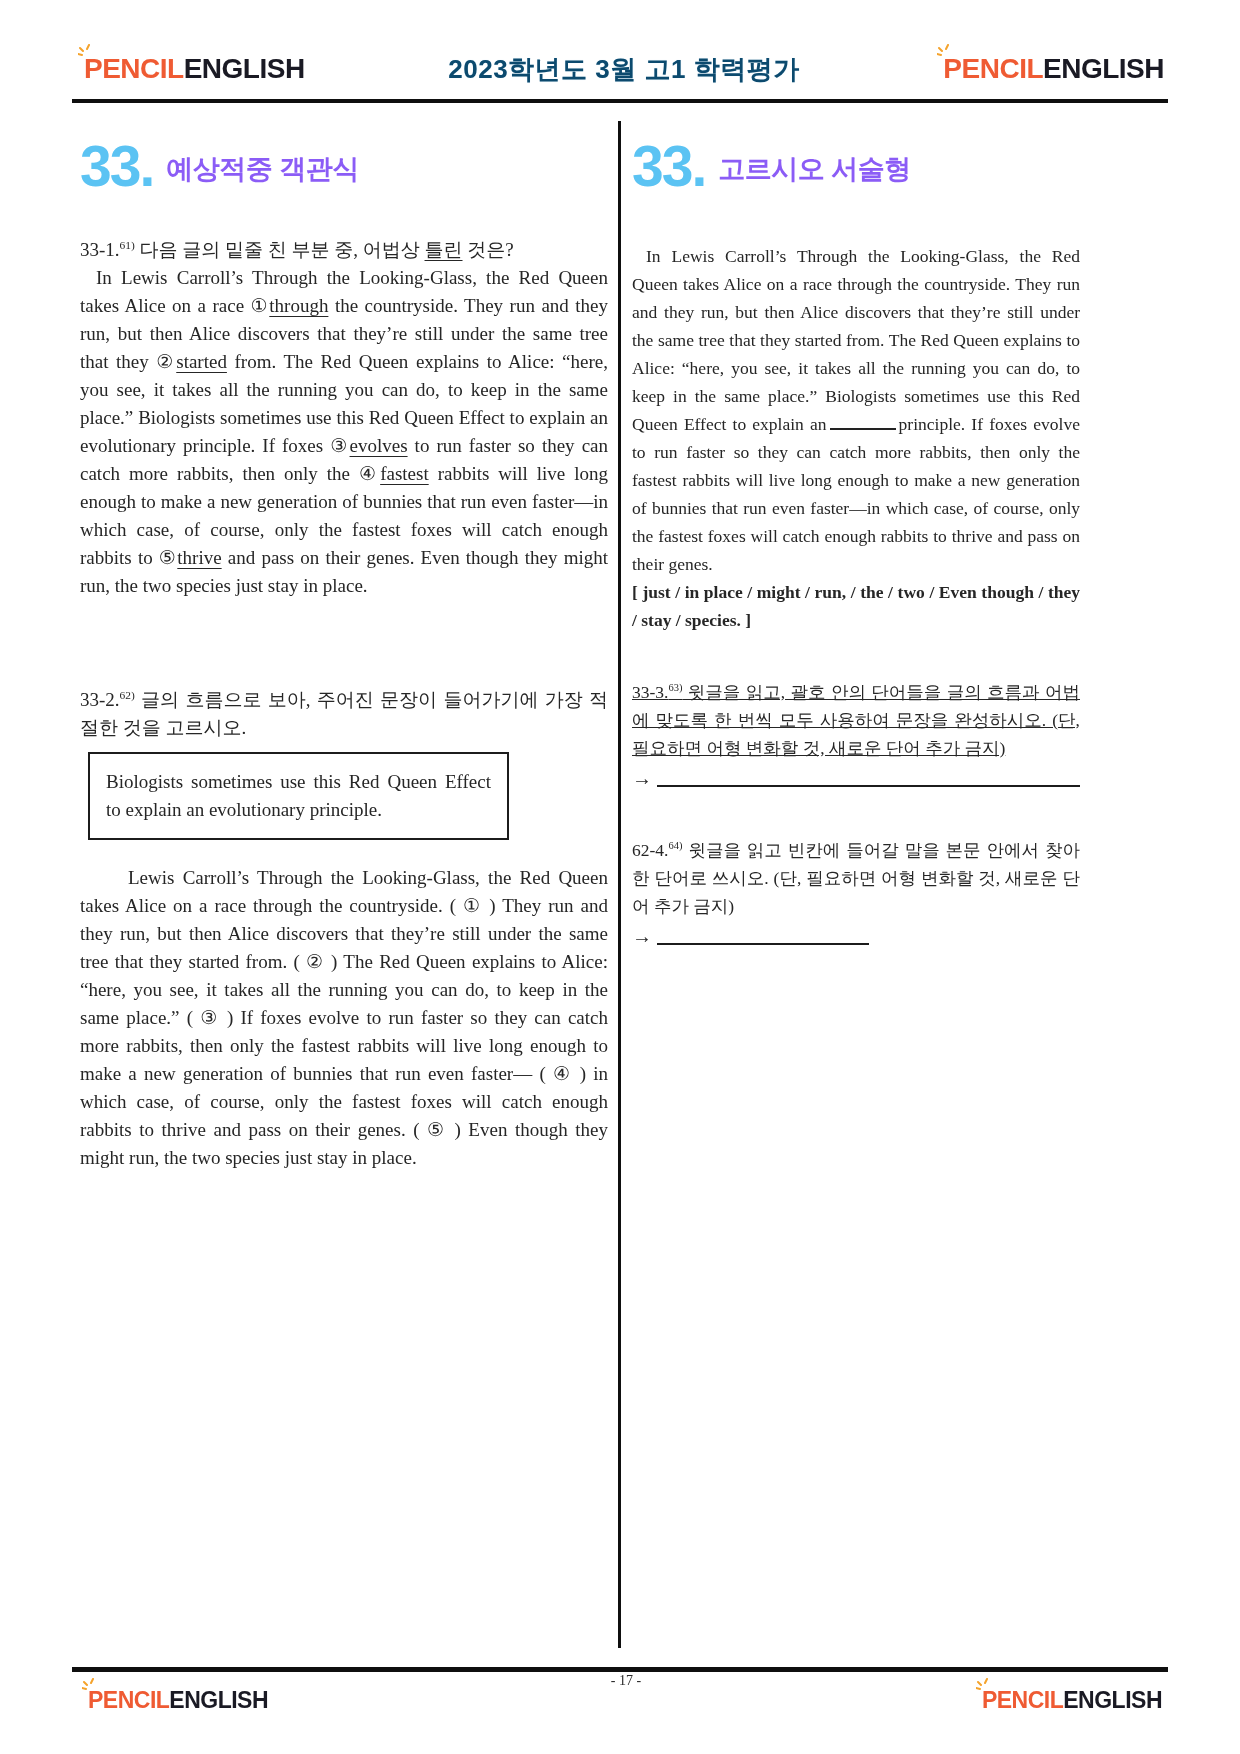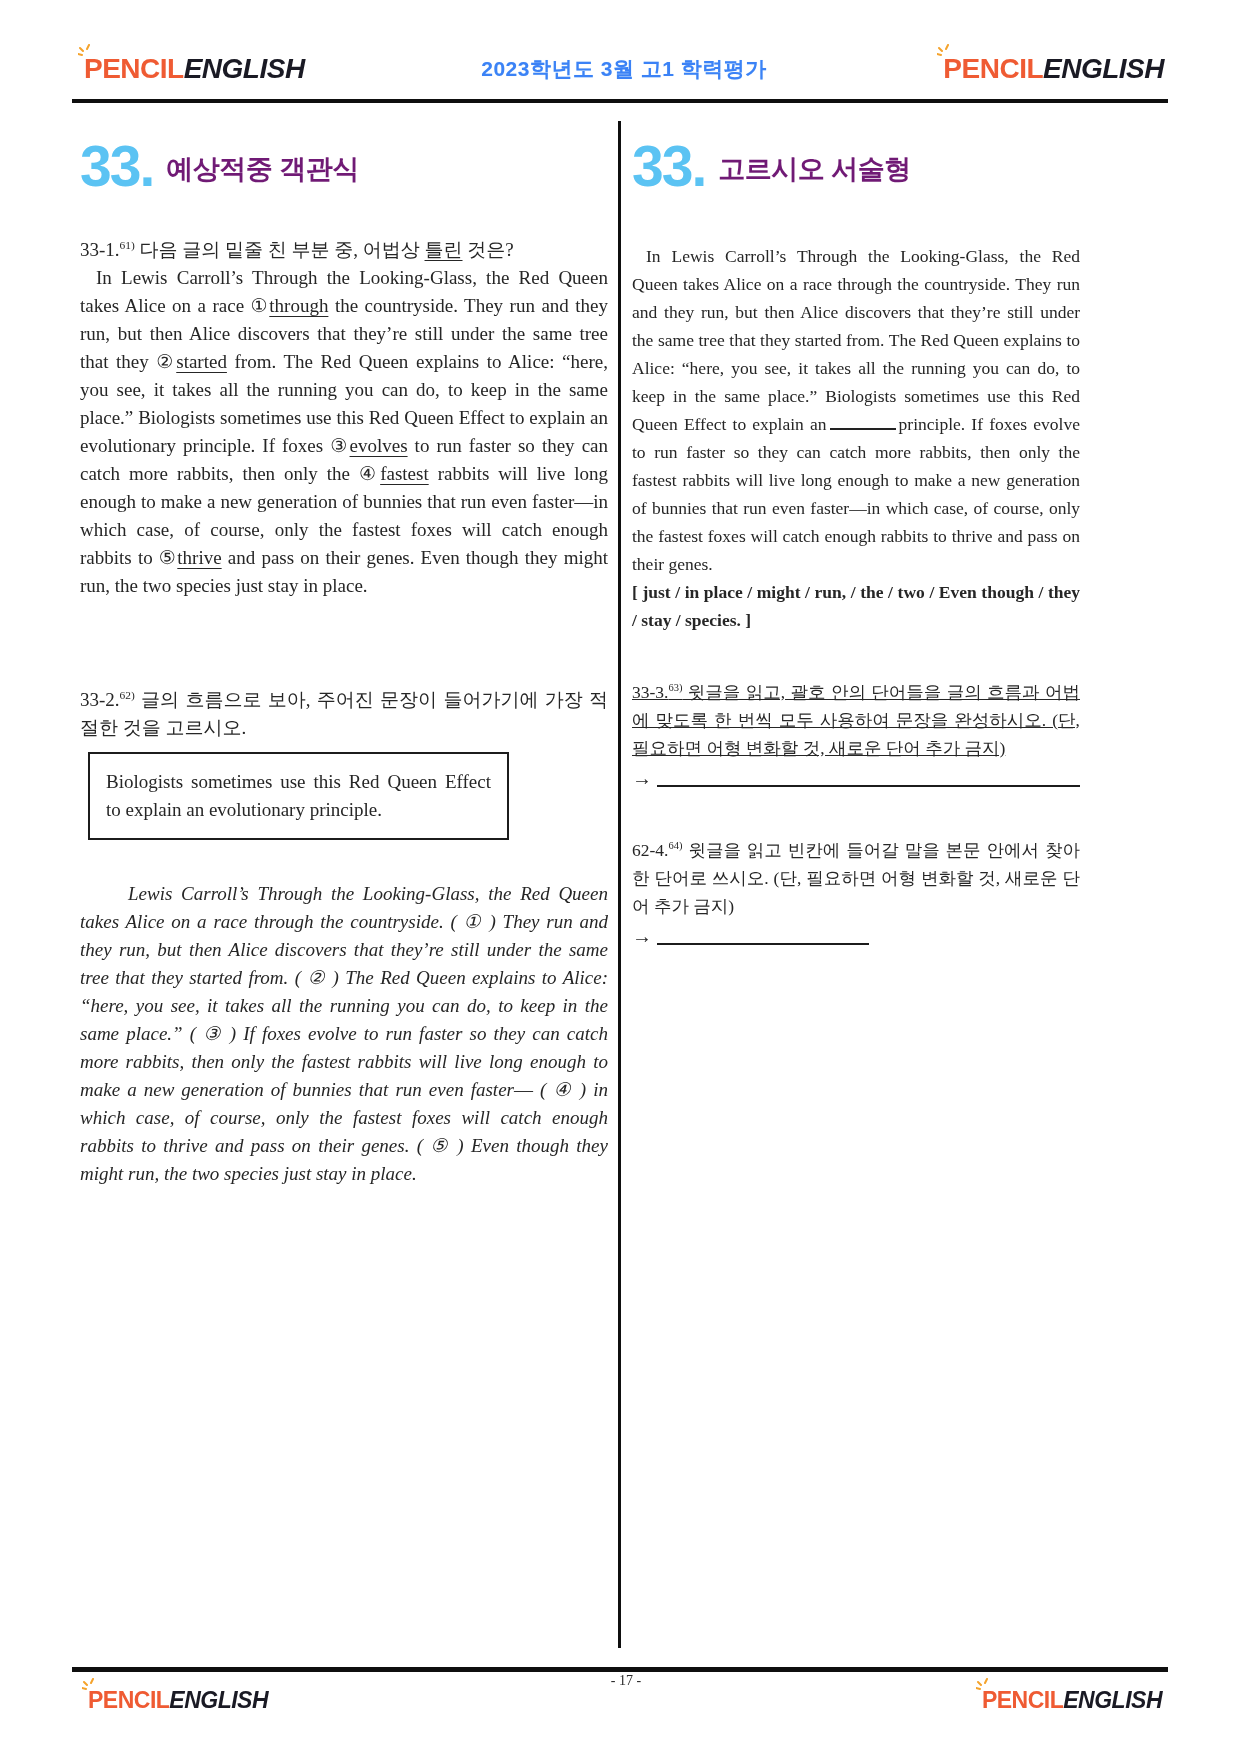--- a/index.html
+++ b/index.html
@@ -13,44 +13,44 @@
   .header { position:absolute; top:44px; left:84px; right:76px; height:50px;
     display:flex; justify-content:space-between; align-items:center; }
   .logo { position:relative; font-family:"Liberation Sans","DejaVu Sans",sans-serif;
     font-weight:800; letter-spacing:-0.5px; white-space:nowrap; line-height:1; }
   .logo-lg { font-size:28px; }
   .logo-sm { font-size:23px; }
   .logo .p1 { color:#ef5b33; }
   .logo .p2 { color:#1a1a24; }
   .sparkle { position:absolute; left:-6px; top:-11px; width:16px; height:14px; }
   .header-title { font-family:"Liberation Sans","DejaVu Sans",sans-serif;
-    font-weight:900; font-size:21px; color:#3b82f6; letter-spacing:0.5px;
+    font-weight:900; font-size:26px; color:#0c4a6e; letter-spacing:0.5px;
     text-shadow:0 0 1px #cfe9f8; }
   .rule-top { position:absolute; top:99px; left:72px; width:1096px; height:4px; background:#0f0f0f; }
   
   .divider { position:absolute; left:618px; top:121px; width:3px; height:1527px; background:#0f0f0f; }
   .col { position:absolute; top:118px; }
   .col-left  { left:80px;  width:528px; }
   .col-right { left:632px; width:448px; }
   .sec-head { display:flex; align-items:flex-end; gap:13px; margin-top:16px; height:58px;
     font-family:"Liberation Sans","DejaVu Sans",sans-serif; }
   .sec-no { font-weight:900; font-size:57px; line-height:0.92; color:#5bc3f3; letter-spacing:-2px; }
-  .sec-label { font-weight:900; font-size:27px; color:#701a75; padding-bottom:5px; letter-spacing:-0.5px; }
+  .sec-label { font-weight:900; font-size:27px; color:#8b5cf6; padding-bottom:5px; letter-spacing:-0.5px; }
   .q-label, .passage { font-size:19px; line-height:28px; text-align:justify; color:#262626; }
   .col-right .q-label, .col-right .passage { font-size:17.5px; }
   sup { font-size:0.6em; line-height:0; vertical-align:super; }
   .u { text-decoration:underline; text-underline-offset:4px; }
   .b { font-weight:bold; }
   .blank { display:inline-block; width:66px; height:13px; border-bottom:2px solid #222; margin:0 3px; }
   
   .q1-label { margin-top:44px; }
   .p1 { text-indent:16px; }
   .q2-label { margin-top:86px; }
   .box { margin-top:10px; margin-left:8px; width:421px; border:2px solid #1c1c1c; padding:14px 16px; }
-  .p2 { margin-top:40px; text-indent:48px;font-style:italic; }
+  .p2 { margin-top:24px; text-indent:48px; }
   
   .pr { margin-top:50px; text-indent:14px; }
   .wordbank { font-weight:bold; }
   .q3-label { margin-top:44px;text-decoration:underline; }
   .q4-label { margin-top:46px; }
   .answer-line { display:flex; align-items:flex-end; margin-top:4px; }
   .answer-line .arrow { font-size:20px; line-height:24px; }
   .answer-line .rule { border-bottom:2px solid #1c1c1c; margin-bottom:3px; margin-left:5px; }
   .rule-long { flex:1; }
   .rule-short { width:212px; }

